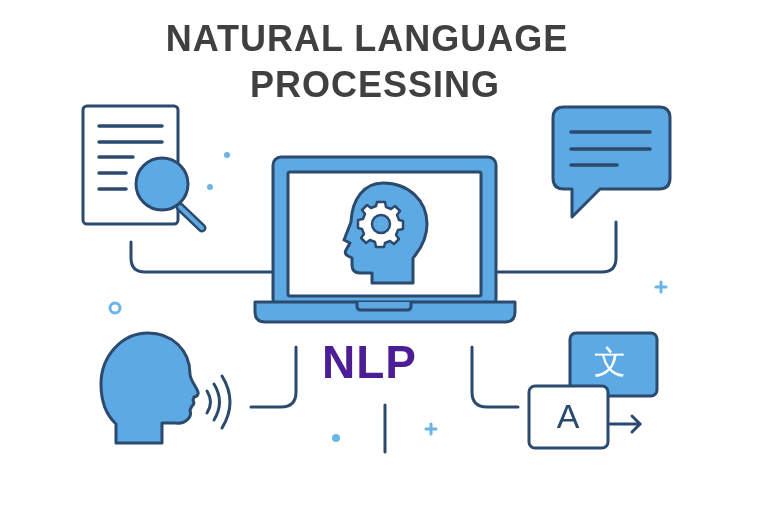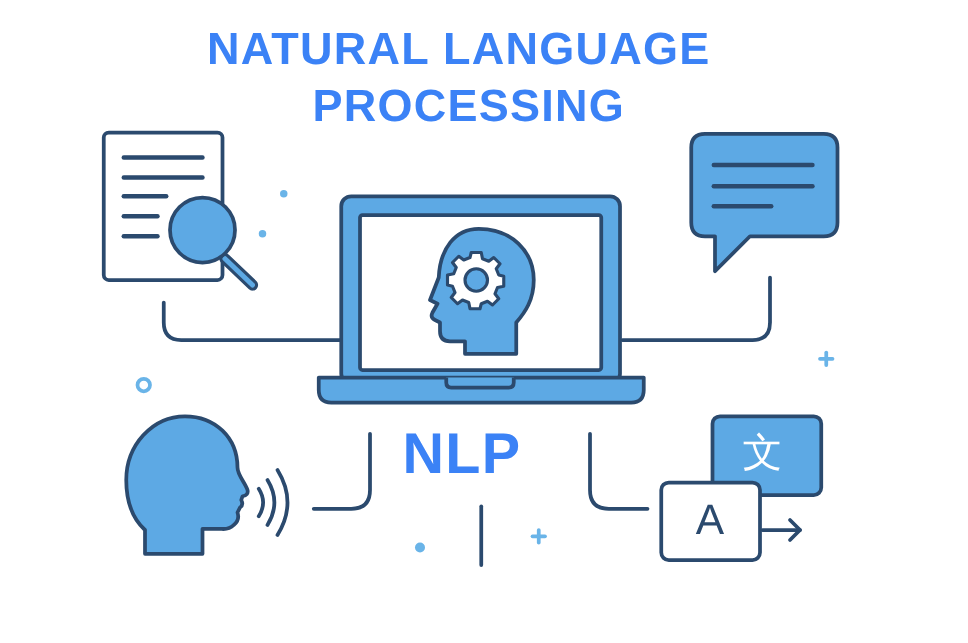--- a/index.html
+++ b/index.html
@@ -1,23 +1,23 @@
 <!DOCTYPE html>
 <html><head>
 <meta charset="utf-8">
 <style>
   html, body { margin: 0; padding: 0; background: #ffffff; }
   body { width: 774px; height: 514px; position: relative; overflow: hidden;
          font-family: "Liberation Sans", "DejaVu Sans", sans-serif; }
   .title { position: absolute; left: 0; width: 734px; text-align: center;
-           color: #3b82f6; font-weight: bold; font-size: 36px; letter-spacing: 1px; }
+           color: #404040; font-weight: bold; font-size: 36px; letter-spacing: 1px; }
   .t1 { top: 18px; }
   .t2 { top: 64px; left: 8px; }
   svg#art { position: absolute; left: 0; top: 0; }
-  .nlp { position: absolute; left: 322px; top: 335px; color: #3b82f6;
+  .nlp { position: absolute; left: 322px; top: 335px; color: #4c1d95;
          font-weight: bold; font-size: 46px; letter-spacing: 1px; }
   .glyph-a { position: absolute; left: 549px; top: 397px; width: 38px; text-align: center;
              color: #2b4a6e; font-size: 34px; font-weight: normal; }
   .glyph-zh { position: absolute; left: 588px; top: 341px; width: 44px; text-align: center;
               color: #ffffff; font-size: 32px; font-family: "DejaVu Sans", sans-serif; }
 </style>
 </head>
 <body>
 
 <div class="title t1">NATURAL LANGUAGE</div>

